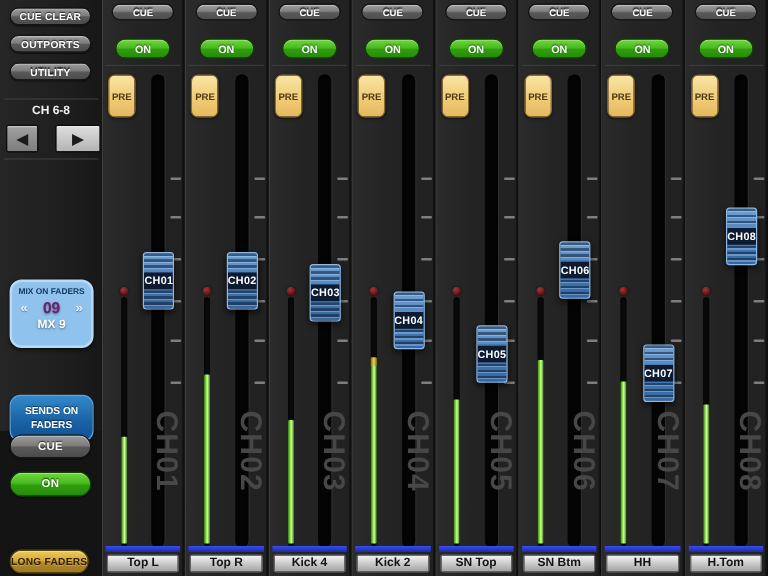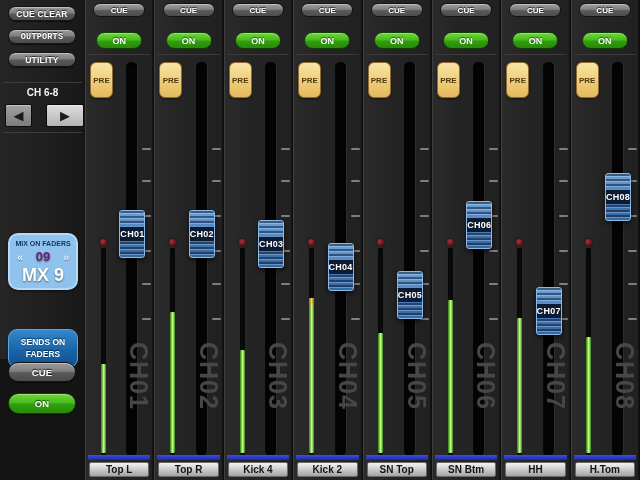--- a/index.html
+++ b/index.html
@@ -21,21 +21,21 @@
     border-radius:9px; border:1px solid #141414;
     color:#fff; font-size:8.5px; font-weight:bold; letter-spacing:.2px;
     text-shadow:0 -1px 1px rgba(0,0,0,.8);
     display:flex; align-items:center; justify-content:center;
     box-shadow:inset 0 1px 0 rgba(255,255,255,.35), 0 1px 1px rgba(0,0,0,.5);
   }
   .gray  { background:linear-gradient(#9c9c9c,#7e7e7e 45%,#595959 55%,#4b4b4b); }
   .green { background:linear-gradient(#6fd83a,#49bb20 45%,#2f9e0e 55%,#278a0a); border-color:#123f06; }
   .gold  { background:linear-gradient(#eeca5c,#d6a936 45%,#b5872a 55%,#9d7820); border-color:#5f4a10; color:#2d2002; text-shadow:0 1px 0 rgba(255,255,255,.25); }
   #btn-cueclear { top:6px; }
-  #btn-outports { top:29px;font-family:Liberation Mono, monospace; }
+  #btn-outports { top:29px; }
   #btn-utility  { top:52px; }
   .hr { position:absolute; left:3px; width:79px; height:1px; background:#3c3c3c; }
   #hr1 { top:82px; } #hr2 { top:132px; }
   #bank-label {
     position:absolute; left:0; top:87px; width:85px; text-align:center;
     color:#f2f2f2; font-size:10px; font-weight:bold;
   }
   .nav-btn {
     position:absolute; top:104px; height:23px; border-radius:2px;
     border:1px solid #0c0c0c; display:flex; align-items:center; justify-content:center;
@@ -47,21 +47,21 @@
 
   #mix-panel {
     position:absolute; left:8px; top:233px; width:70px; height:57px; box-sizing:border-box;
     background:#8fc3ee; border:2px solid #b7daf7; border-radius:10px;
     box-shadow:0 1px 3px rgba(0,0,0,.6);
   }
   #mix-title { margin-top:5px; text-align:center; color:#10365d; font-size:7px; font-weight:bold; }
   #mix-num-row { display:flex; align-items:center; justify-content:space-between; padding:0 7px; margin-top:2px; }
   .chev { color:#e3f1ff; font-size:11px; font-weight:bold; text-shadow:0 1px 1px rgba(0,0,0,.35); }
   #mix-num { color:#701a75; font-size:13px; font-weight:bold; text-shadow:0 1px 2px rgba(0,0,0,.5); }
-  #mix-name { text-align:center; color:#fff; font-size:18px; font-weight:bold; text-shadow:0 1px 2px rgba(0,0,0,.5); margin-top:1px; }
+  #mix-name { text-align:center; color:#fff; font-size:10px; font-weight:bold; text-shadow:0 1px 2px rgba(0,0,0,.5); margin-top:1px; }
 
   #sends-btn {
     position:absolute; left:8px; top:309px; width:70px; height:39px; box-sizing:border-box;
     border-radius:9px; border:1px solid #59a5e2;
     background:linear-gradient(#3389cc,#1a63a6 55%,#0f5190);
     color:#fff; font-size:8.5px; font-weight:bold; line-height:1.3;
     text-shadow:0 -1px 1px rgba(0,0,0,.6);
     display:flex; align-items:center; justify-content:center; text-align:center;
     padding:0 8px; box-shadow:0 1px 2px rgba(0,0,0,.6);margin-top:20px;
   }
@@ -190,20 +190,21 @@
         <span class="chev">«</span>
         <span id="mix-num">09</span>
         <span class="chev">»</span>
       </div>
       <div id="mix-name">MX 9</div>
     </div>
 
     <button id="sends-btn">SENDS ON FADERS</button>
     <button class="pill gray" id="sidebar-cue">CUE</button>
     <button class="pill green" id="sidebar-on">ON</button>
+    <button class="pill gold" id="long-faders">LONG FADERS</button>
   </aside>
 
   <main id="strips">
   <div class="strip" style="--fader: 43.7%; --meter: 43%;">
     <button class="ch-cue">CUE</button>
     <button class="ch-on">ON</button>
     <div class="strip-hr"></div>
     <div class="pre">PRE</div>
 
     <div class="peak-led"></div>

